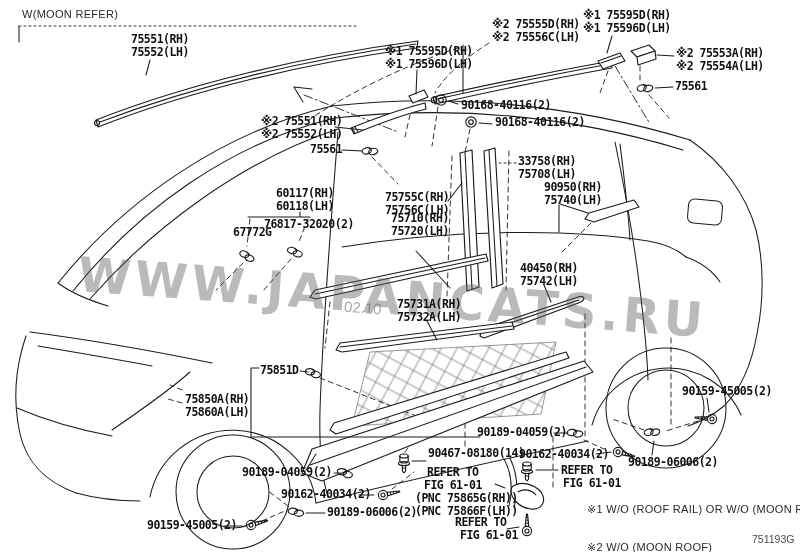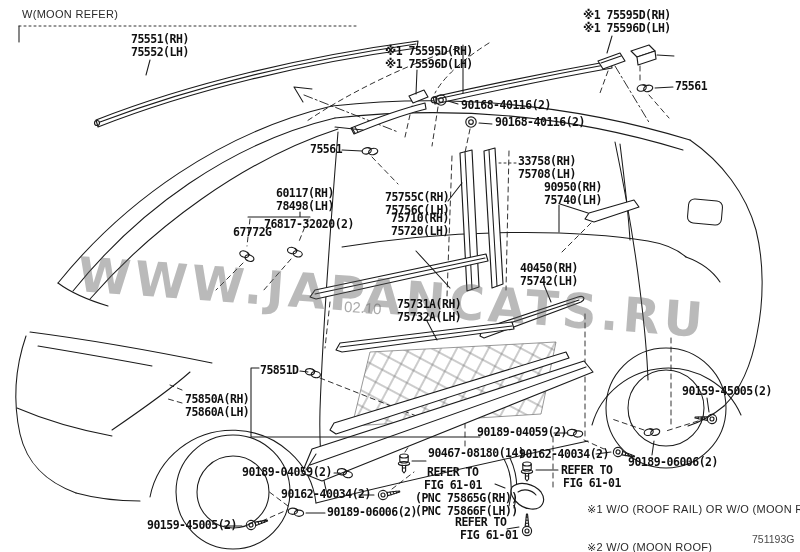--- a/index.html
+++ b/index.html
@@ -228,31 +228,43 @@
 <div class="note" style="left:22px;top:8px">W(MOON REFER)</div>
 
 <div class="lbl" style="left:131px;top:33px">
   <div>75551(RH)</div>
       <div>75552(LH)</div>
 </div>
 <div class="lbl" style="left:385px;top:45px">
   <div>※1 75595D(RH)</div>
       <div>※1 75596D(LH)</div>
 </div>
+<div class="lbl" style="left:492px;top:18px">
+  <div>※2 75555D(RH)</div>
+      <div>※2 75556C(LH)</div>
+</div>
 <div class="lbl" style="left:583px;top:9px">
   <div>※1 75595D(RH)</div>
       <div>※1 75596D(LH)</div>
 </div>
+<div class="lbl" style="left:676px;top:47px">
+  <div>※2 75553A(RH)</div>
+      <div>※2 75554A(LH)</div>
+</div>
 <div class="lbl" style="left:675px;top:80px">75561</div>
 <div class="lbl" style="left:461px;top:99px">90168-40116(2)</div>
 <div class="lbl" style="left:495px;top:116px">90168-40116(2)</div>
+<div class="lbl" style="left:261px;top:115px">
+  <div>※2 75551(RH)</div>
+      <div>※2 75552(LH)</div>
+</div>
 <div class="lbl" style="left:310px;top:143px">75561</div>
 <div class="lbl" style="left:276px;top:187px">
   <div>60117(RH)</div>
-      <div>78498(LH)</div>
+      <div>60118(LH)</div>
 </div>
 <div class="lbl" style="left:264px;top:218px">76817-32020(2)</div>
 <div class="lbl" style="left:233px;top:226px">67772G</div>
 <div class="lbl" style="left:385px;top:191px">
   <div>75755C(RH)</div>
       <div>75756C(LH)</div>
 </div>
 <div class="lbl" style="left:391px;top:212px">
   <div>75710(RH)</div>
       <div>75720(LH)</div>

